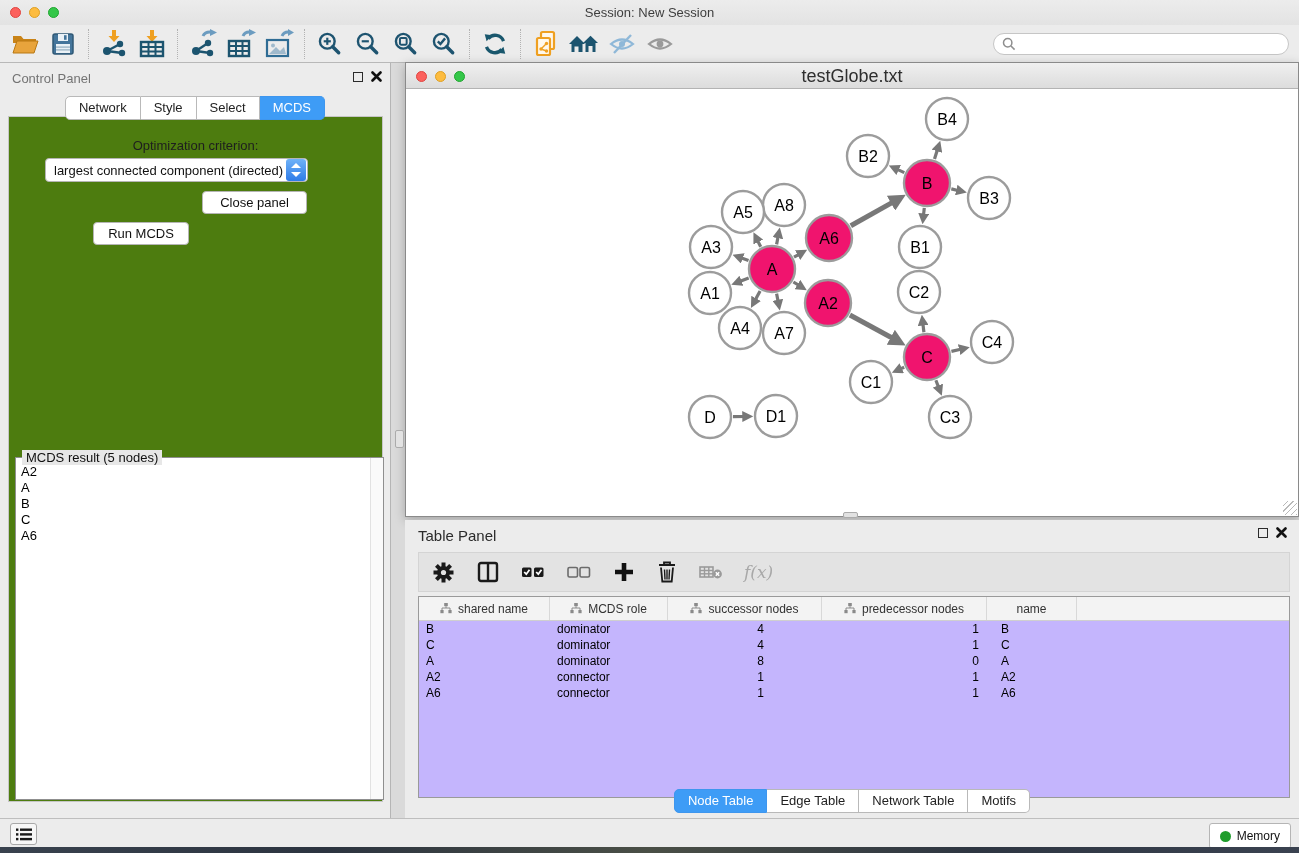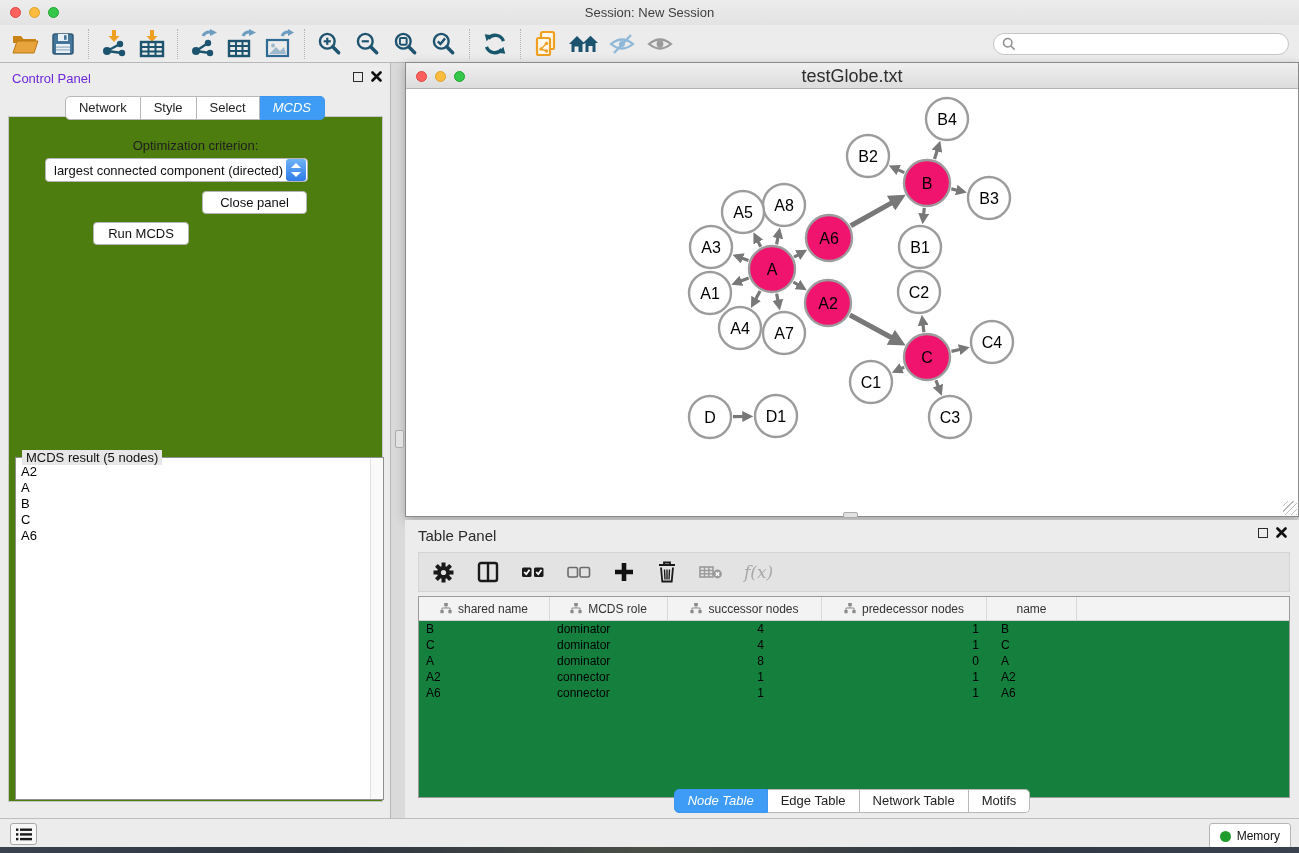--- a/index.html
+++ b/index.html
@@ -23,30 +23,30 @@
   .tb-sep { width:1px; height:30px; border-left:1px dotted #B2B2B2; margin:0 6px; flex:none; }
   .search-wrap { margin-left:auto; margin-right:10px; position:relative; }
   .search-input { width:296px; height:22px; border:1px solid #C6C6C6; border-radius:12px;
     background:#FFFFFF; padding:0 10px 0 26px; font-size:12px; color:#333; outline:none; }
   .search-glass { position:absolute; left:9px; top:4px; }
 
   
   .control-panel { position:absolute; left:0; top:63px; width:391px; height:755px;
     background:#ECECEC; border-right:1px solid #B5B5B5; }
   .panel-head { position:relative; height:30px; }
-  .panel-title { position:absolute; left:12px; top:8px; font-size:13px; color:#6d28d9; }
+  .panel-title { position:absolute; left:12px; top:8px; font-size:13px; color:#737373; }
   .panel-btns { position:absolute; right:8px; top:8px; display:flex; gap:8px; align-items:center; }
   .float-box { width:10px; height:10px; border:1.5px solid #2B2B2B; display:inline-block; }
   .seg-tabs { position:absolute; left:0; width:100%; display:flex; justify-content:center; z-index:3; }
   .cp-tabs { top:33px; }
   .seg-tab { padding:3px 13px 4px; background:#FFFFFF; border:1px solid #B9B9B9; border-left:none;
     font-size:13px; color:#222; line-height:15px; white-space:nowrap; }
   .seg-tab:first-child { border-left:1px solid #B9B9B9; border-radius:5px 0 0 5px; }
   .seg-tab:last-child { border-radius:0 5px 5px 0; }
-  .seg-tab.active { background:#3E9CF6; border-color:#3E96EE; color:#fff;font-style:italic; }
+  .seg-tab.active { background:#3E9CF6; border-color:#3E96EE; color:#fff; }
 
   .cp-box { position:absolute; left:8px; top:53px; width:375px; height:686px;
     background:#4d7c0f; border:1px solid #C6C6C6; }
   .opt-label { position:absolute; left:0; top:21px; width:100%; text-align:center; font-size:13px; color:#1E1E1E; }
   .dropdown { position:absolute; left:36px; top:41px; width:263px; height:24px; background:#fff;
     border:1px solid #B5B5B5; border-radius:4px; display:flex; align-items:center; }
   .dropdown-text { flex:1; font-size:13px; color:#111; padding-left:8px; white-space:nowrap; overflow:hidden; }
   .dropdown-stepper { width:20px; height:22px; border-radius:3px; margin-right:1px;
     background:linear-gradient(#6FB2F8,#2E7BE8); position:relative; flex:none; }
   .dropdown-stepper .up { position:absolute; left:5px; top:4px; width:0; height:0;
@@ -91,21 +91,21 @@
   .table-panel { position:absolute; left:405px; top:520px; width:894px; height:298px; background:#ECECEC; }
   .tp-head { position:relative; height:30px; }
   .tp-title { position:absolute; left:13px; top:7px; font-size:15px; color:#2B2B2B; }
   .tp-btns { position:absolute; right:12px; top:7px; display:flex; gap:8px; align-items:center; }
   .tp-toolbar { position:absolute; left:13px; top:32px; width:872px; height:40px;
     background:#E3E3E3; border:1px solid #D4D4D4; display:flex; align-items:center; padding-left:12px; gap:20px; }
   .tp-tool { display:flex; align-items:center; justify-content:center; height:30px; }
   .fx-label { font-family:"DejaVu Serif", serif; font-style:italic; font-size:17px; color:#A8A8A8; }
 
   .data-table { position:absolute; left:13px; top:76px; width:872px; height:202px;
-    background:#15803d; border:1px solid #9A9A9A; overflow:hidden; }
+    background:#c4b5fd; border:1px solid #9A9A9A; overflow:hidden; }
   .dt-header { display:flex; height:24px; background:#F3F3F3; border-bottom:1px solid #CFCFCF; }
   .dt-hcell { display:flex; align-items:center; justify-content:center; gap:6px;
     border-right:1px solid #D8D8D8; font-size:12px; color:#333; flex:none; }
   .dt-row { display:flex; height:16px; }
   .dt-cell { font-size:12px; color:#000; flex:none; line-height:16px; white-space:nowrap; overflow:hidden; }
   .w0 { width:131px; } .w1 { width:118px; } .w2 { width:154px; } .w3 { width:165px; } .w4 { width:90px; }
   .dt-cell.w0, .dt-cell.w1 { padding-left:7px; }
   .dt-cell.w2 { text-align:right; padding-right:58px; }
   .dt-cell.w3 { text-align:right; padding-right:8px; }
   .dt-cell.w4 { padding-left:14px; }

